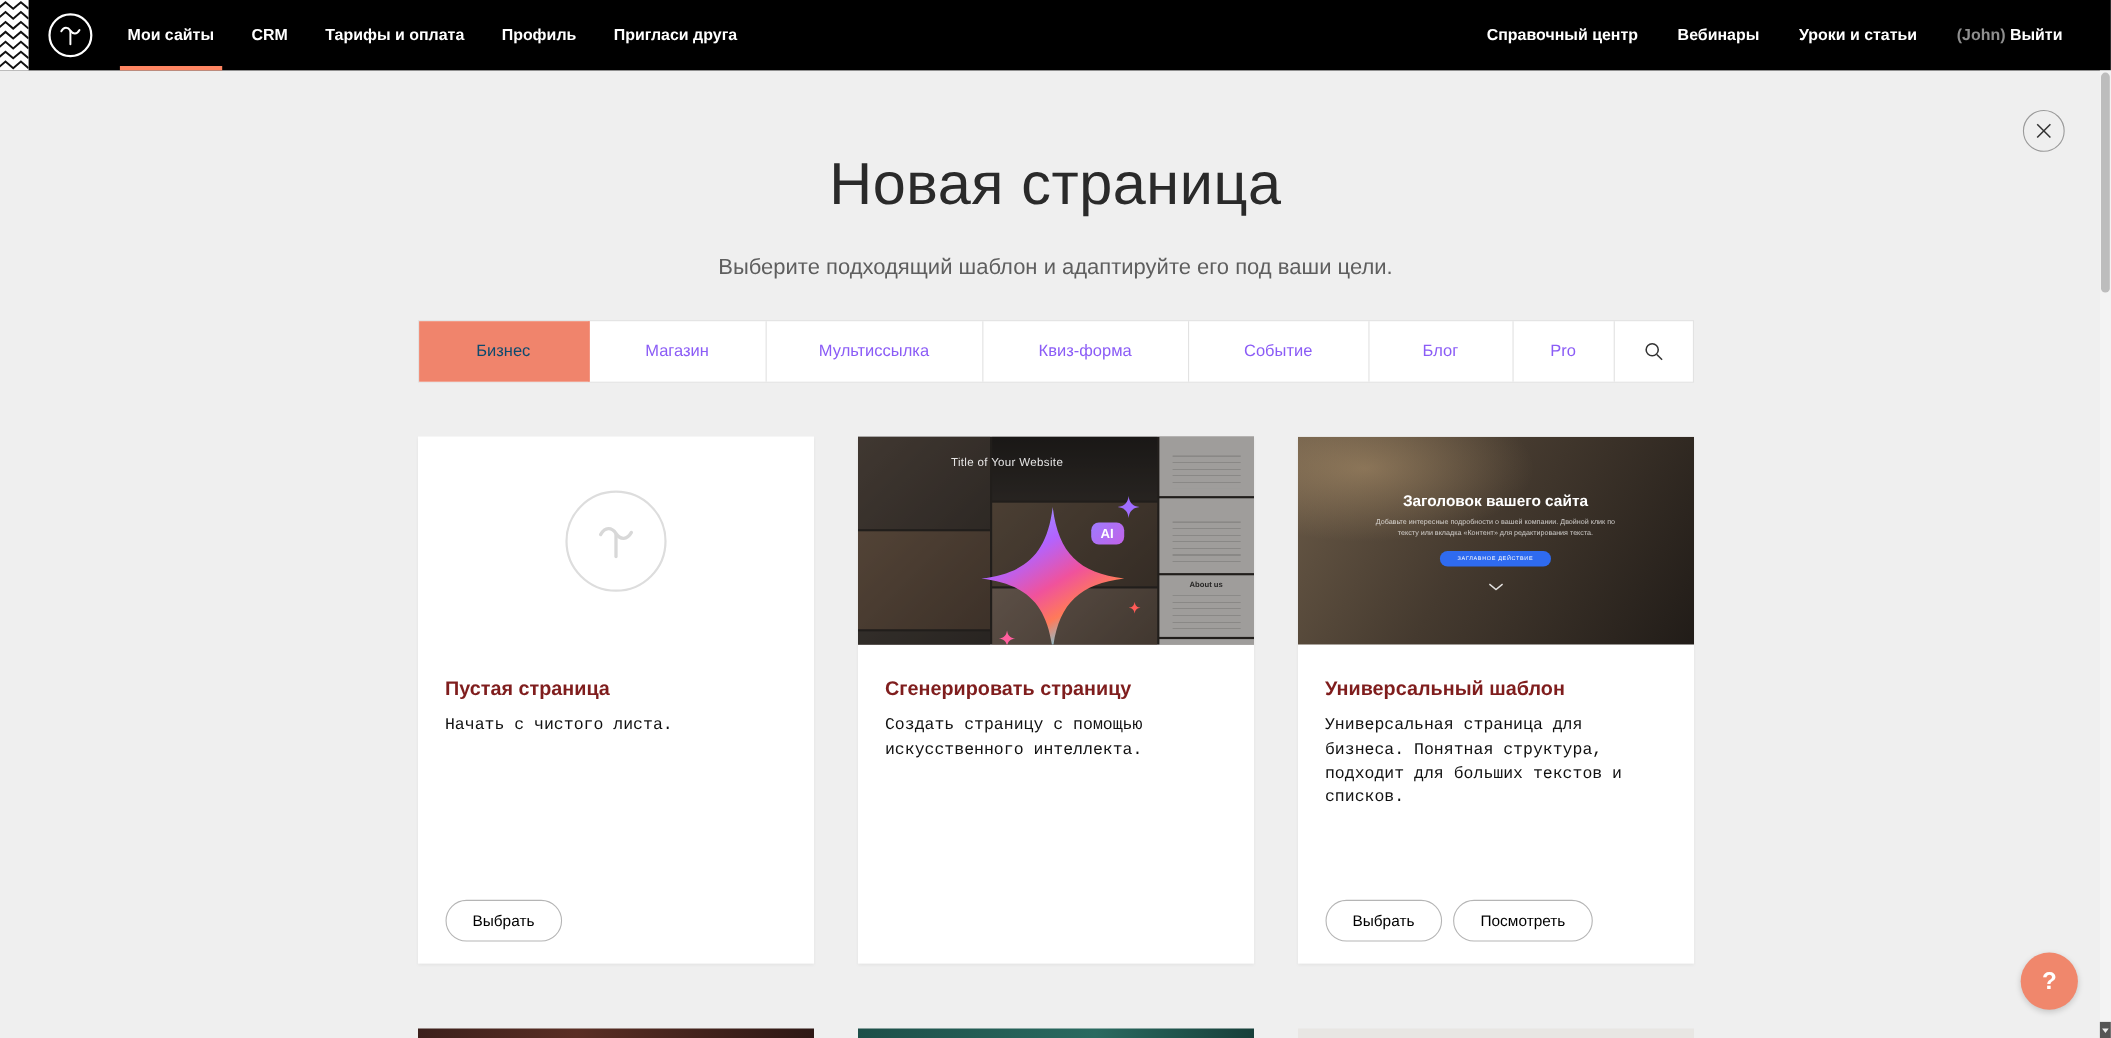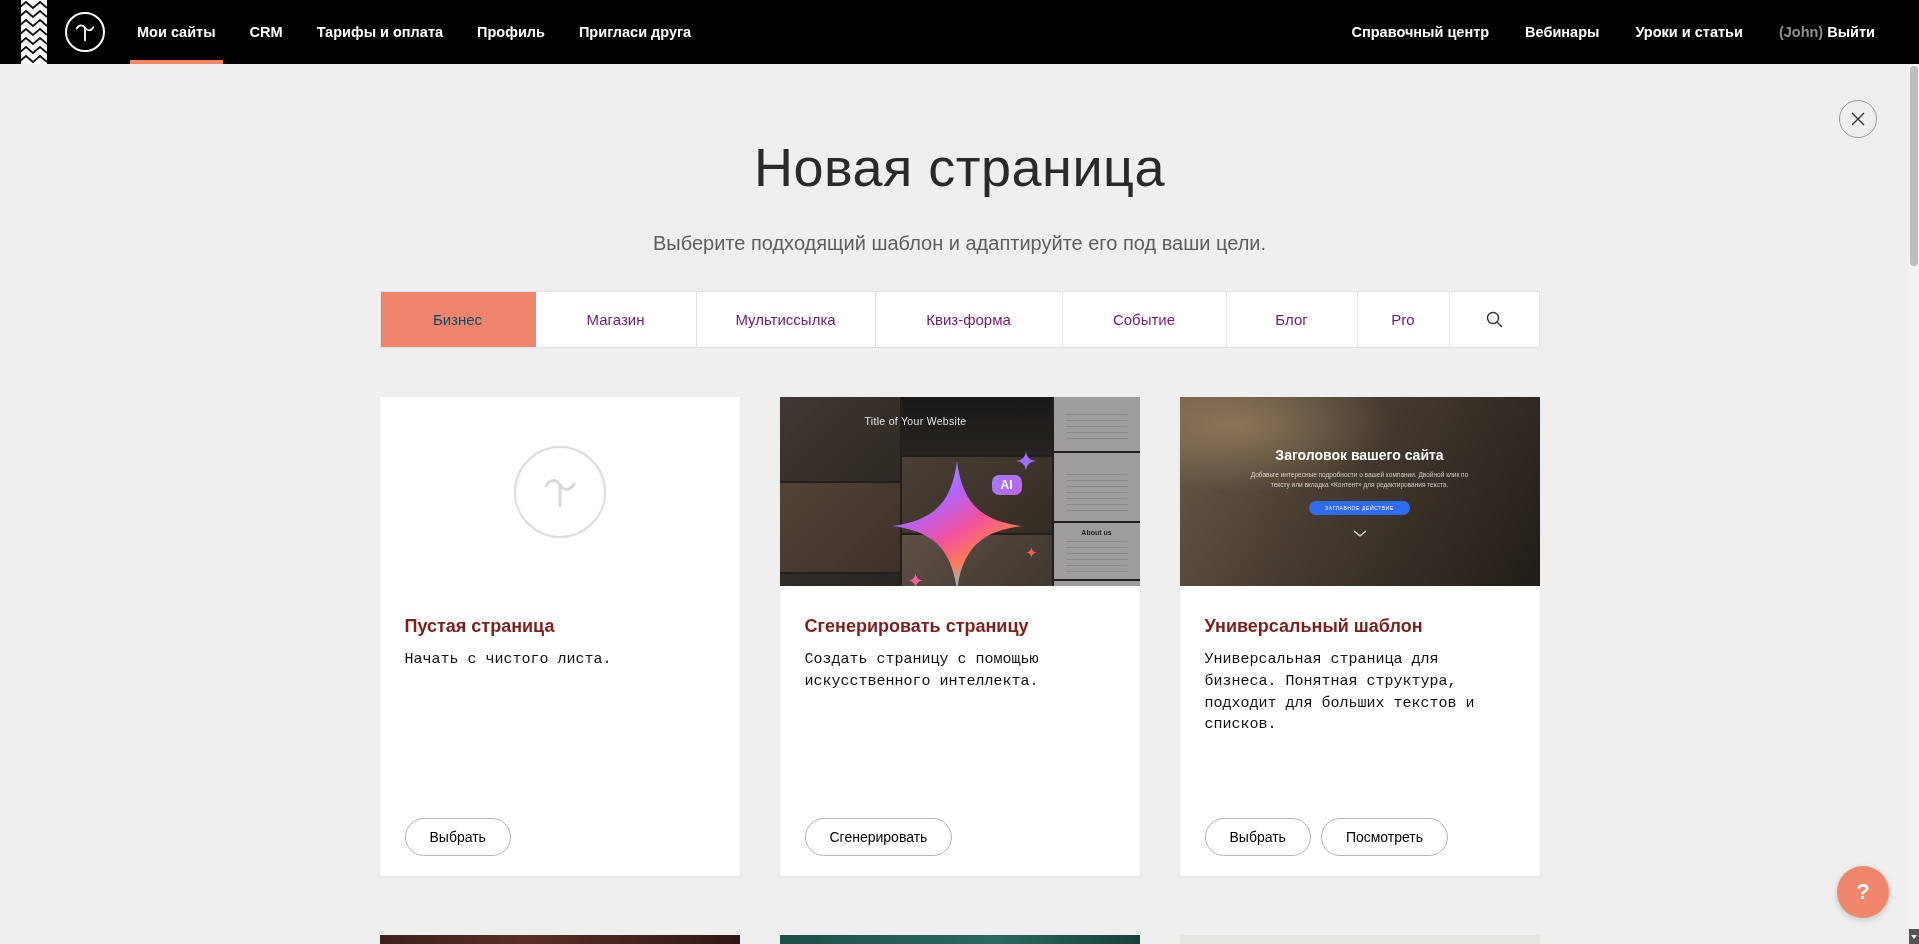--- a/index.html
+++ b/index.html
@@ -5,21 +5,21 @@
   * { box-sizing: border-box; }
   html,body { margin:0; padding:0; }
   body {
     width:1919px; height:944px; overflow:hidden; position:relative;
     background:#efefef;
     font-family:"Liberation Sans", sans-serif;
   }
 
   
   header {
-    height:64px; background:#000; display:flex; align-items:center; position:relative; z-index:5;padding-left:21px;
+    height:64px; background:#000; display:flex; align-items:center; position:relative; z-index:5;
   }
   .zigzag { width:26px; height:64px; background:#fff; flex:none; }
   .logo {
     width:40px; height:40px; border:2px solid #fff; border-radius:50%;
     margin-left:18px; display:flex; align-items:center; justify-content:center; flex:none;
   }
   .nav-left { display:flex; gap:34px; margin-left:32px; height:100%; align-items:stretch; }
   .nav-item {
     color:#fff; font-size:14.5px; font-weight:bold; text-decoration:none;
     display:flex; align-items:center; position:relative; cursor:pointer; white-space:nowrap;
@@ -39,25 +39,25 @@
   h1.page-title {
     text-align:center; font-size:54px; font-weight:300; color:#2a2a2a; margin:72px 0 0; letter-spacing:.5px;
   }
   .subtitle { text-align:center; font-size:20px; font-weight:300; color:#5e5e5e; margin:34px 0 0; }
 
   .tabs {
     width:1160px; margin:36px auto 0; display:flex; background:#fff;
     border:1px solid #e2e2e2; height:57px;
   }
   .tab {
-    display:flex; align-items:center; justify-content:center; font-size:15px; color:#701a75;
+    display:flex; align-items:center; justify-content:center; font-size:15px; color:#8b5cf6;
     border-right:1px solid #e2e2e2; cursor:pointer; flex:none;
   }
   .tab:nth-child(1){width:155px;} .tab:nth-child(2){width:161px;}
-  .tab:nth-child(3){width:179px;} .tab:nth-child(4){width:187px;}
+  .tab:nth-child(3){width:197px;} .tab:nth-child(4){width:187px;}
   .tab:nth-child(5){width:164px;} .tab:nth-child(6){width:131px;}
   .tab:nth-child(7){width:92px;}
   .tab.active { background:#f0846c; color:#0c4a6e; border-right-color:#f0846c; }
   .tab.search { border-right:none; flex:1; }
 
   .cards { width:1160px; margin:49px auto 0; display:flex; gap:40px; }
   .card {
     width:360px; height:479px; background:#fff; display:flex; flex-direction:column;
     box-shadow:0 1px 3px rgba(0,0,0,.05);
   }
@@ -280,23 +280,20 @@
           <path d="M50 0 C54 32 68 46 100 50 C68 54 54 68 50 100 C46 68 32 54 0 50 C32 46 46 32 50 0 Z" fill="#ff5f9e"></path>
         </svg>
         <svg class="star-sm" style="left:246px;top:150px;" width="11" height="11" viewBox="0 0 100 100">
           <path d="M50 0 C54 32 68 46 100 50 C68 54 54 68 50 100 C46 68 32 54 0 50 C32 46 46 32 50 0 Z" fill="#ff5b57"></path>
         </svg>
         <div class="ai-badge">AI</div>
       </div>
       <div class="card-body">
         <h3 class="card-title">Сгенерировать страницу</h3>
         <p class="card-desc">Создать страницу с помощью искусственного интеллекта.</p>
-        <div class="actions">
-          <button class="btn">Сгенерировать</button>
-        </div>
       </div>
     </div>
 
     <div class="card">
       <div class="preview">
         <div class="hero">
           <div class="hero-title">Заголовок вашего сайта</div>
           <div class="hero-sub">Добавьте интересные подробности о вашей компании. Двойной клик по тексту или вкладка «Контент» для редактирования текста.</div>
           <button class="hero-btn">Заглавное действие</button>
           <svg class="hero-chevron" width="14" height="7" viewBox="0 0 14 7">

